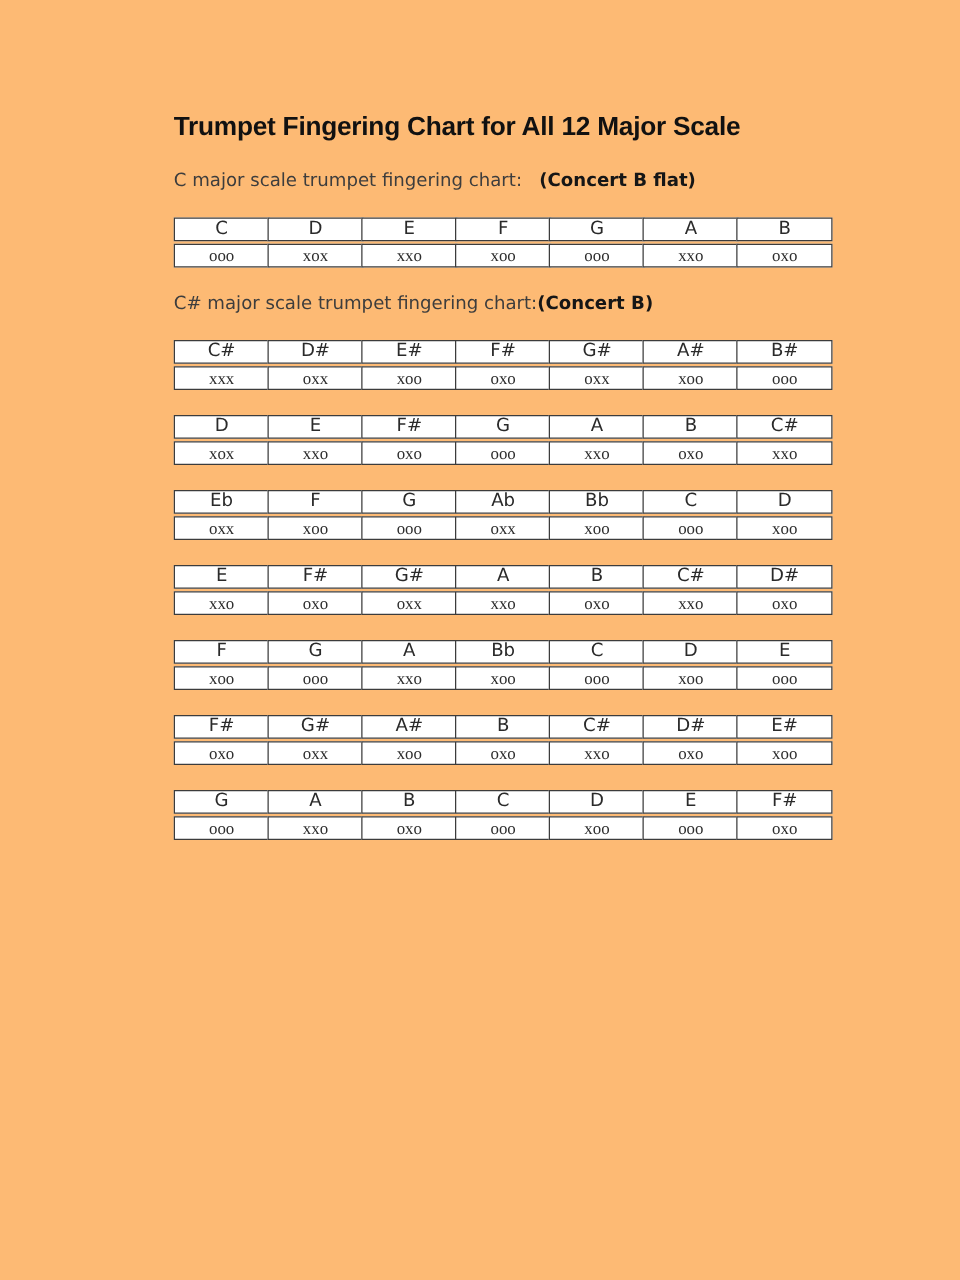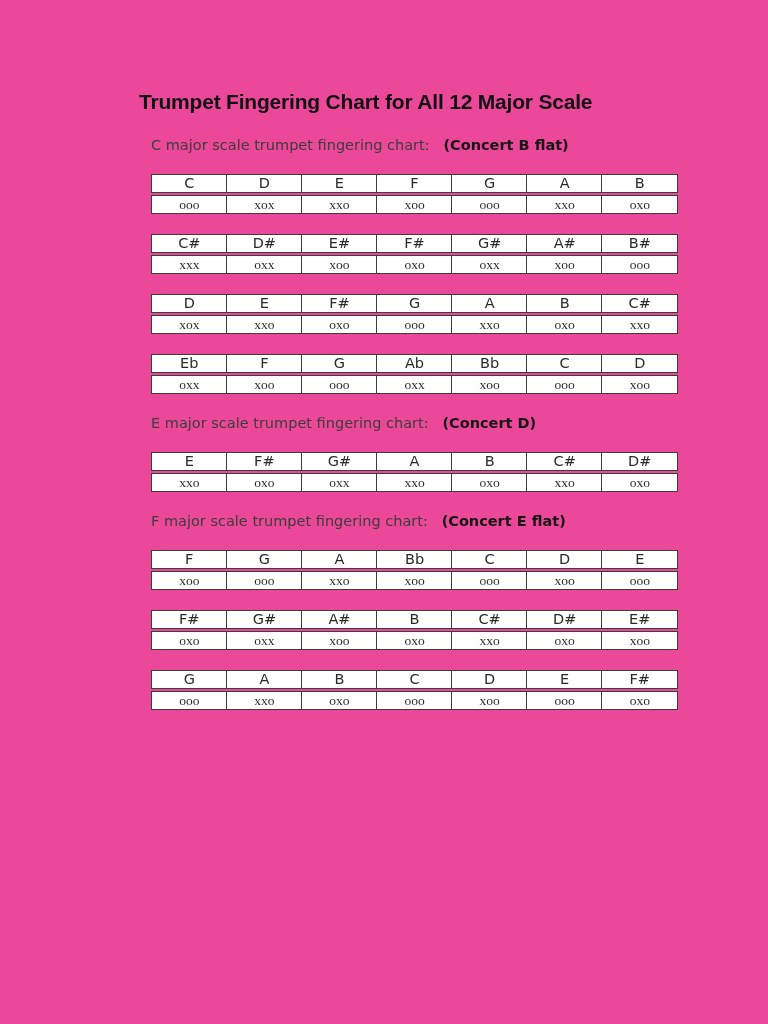--- a/index.html
+++ b/index.html
@@ -11,33 +11,33 @@
     width: 768px;
     height: 1024px;
     font-family: "DejaVu Sans", sans-serif;
     overflow: hidden;
   }
   .page {
     box-sizing: border-box;
     width: 768px;
     height: 1024px;
     padding: 89px 100px 0 139px;
-    background: #ec4899;
+    background: #fdba74;
   }
   .doc-title {
     font-family: "Liberation Sans", sans-serif;
     font-weight: bold;
     font-size: 21px;
     letter-spacing: -0.2px;
     line-height: 26px;
     color: #111111;
     margin: 0 0 21px 0;
     white-space: nowrap;
   }
-  .scale-section { margin: 12px; }
+  .scale-section { margin: 0; }
   .caption {
     font-size: 14.5px;
     line-height: 18px;
     color: #3d3d3d;
     margin: 0 0 20px 0;
     white-space: pre-wrap;
   }
   .caption .concert {
     font-weight: bold;
     color: #161616;
@@ -91,20 +91,21 @@
         <div class="fcell">xxo</div>
         <div class="fcell">xoo</div>
         <div class="fcell">ooo</div>
         <div class="fcell">xxo</div>
         <div class="fcell">oxo</div>
       </div>
     </div>
   </section>
 
   <section class="scale-section">
+    <p class="caption"><span>C# major scale trumpet fingering chart:</span><span class="concert">(Concert B)</span></p>
     <div class="ftable">
       <div class="frow note-row">
         <div class="fcell">C#</div>
         <div class="fcell">D#</div>
         <div class="fcell">E#</div>
         <div class="fcell">F#</div>
         <div class="fcell">G#</div>
         <div class="fcell">A#</div>
         <div class="fcell">B#</div>
       </div>
@@ -160,21 +161,20 @@
         <div class="fcell">ooo</div>
         <div class="fcell">oxx</div>
         <div class="fcell">xoo</div>
         <div class="fcell">ooo</div>
         <div class="fcell">xoo</div>
       </div>
     </div>
   </section>
 
   <section class="scale-section">
-    <p class="caption"><span>E major scale trumpet fingering chart:   </span><span class="concert">(Concert D)</span></p>
     <div class="ftable">
       <div class="frow note-row">
         <div class="fcell">E</div>
         <div class="fcell">F#</div>
         <div class="fcell">G#</div>
         <div class="fcell">A</div>
         <div class="fcell">B</div>
         <div class="fcell">C#</div>
         <div class="fcell">D#</div>
       </div>
@@ -184,21 +184,20 @@
         <div class="fcell">oxx</div>
         <div class="fcell">xxo</div>
         <div class="fcell">oxo</div>
         <div class="fcell">xxo</div>
         <div class="fcell">oxo</div>
       </div>
     </div>
   </section>
 
   <section class="scale-section">
-    <p class="caption"><span>F major scale trumpet fingering chart:   </span><span class="concert">(Concert E flat)</span></p>
     <div class="ftable">
       <div class="frow note-row">
         <div class="fcell">F</div>
         <div class="fcell">G</div>
         <div class="fcell">A</div>
         <div class="fcell">Bb</div>
         <div class="fcell">C</div>
         <div class="fcell">D</div>
         <div class="fcell">E</div>
       </div>

